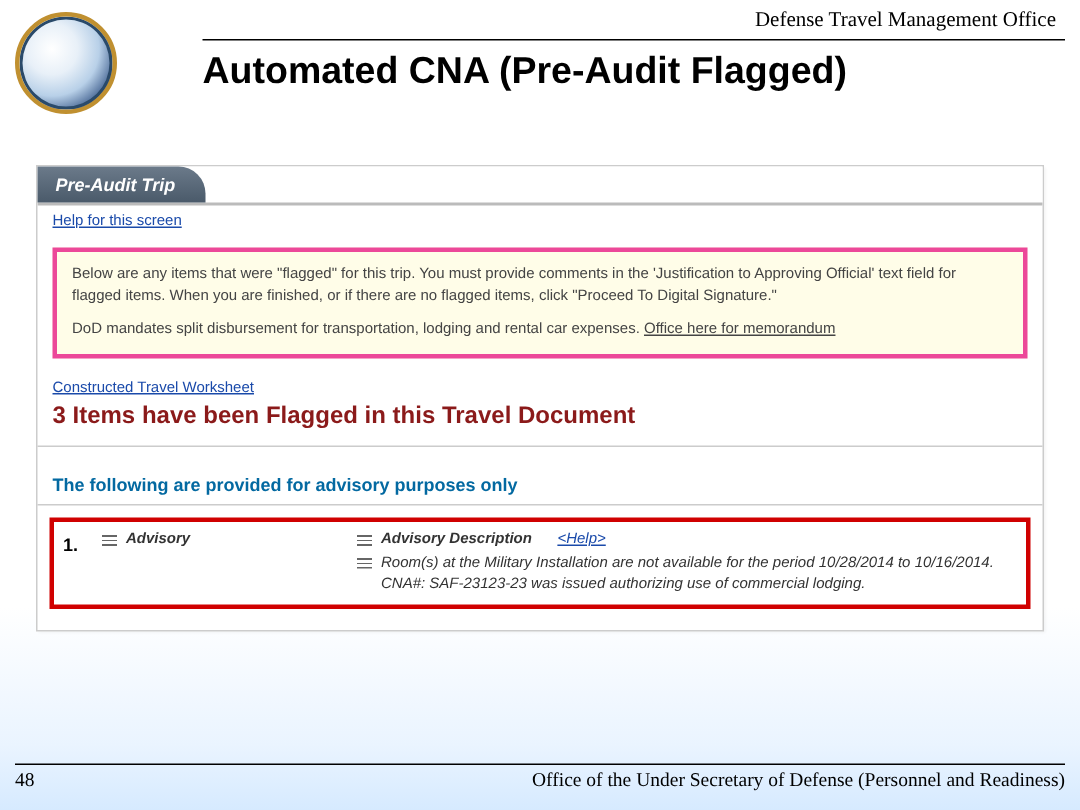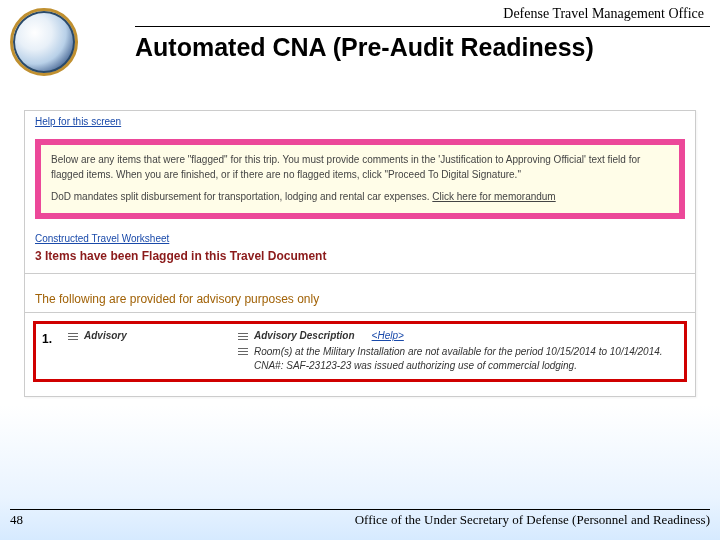--- a/index.html
+++ b/index.html
@@ -72,43 +72,43 @@
   .help-link {
     padding: 5px 10px 4px 10px;
     color: #1a4aaa;
     text-decoration: underline;
     font-size: 10px;
   }
   .notice {
     margin: 8px 10px;
     padding: 8px 10px;
     background: #fffde8;
-    border: 6px solid #ec4899;
+    border: 3px solid #ec4899;
     font-size: 10px;
     line-height: 1.45;
     color: #444;
   }
   .notice .mand-link { text-decoration: underline; cursor: pointer; }
   .ctw {
     padding: 6px 10px 2px 10px;
     color: #1a4aaa;
     text-decoration: underline;
     font-size: 10px;
   }
   .flag-count {
     padding: 3px 10px 10px 10px;
     color: #8b1a1a;
     font-weight: bold;
-    font-size: 12px;
+    font-size: 16px;
     border-bottom: 1px solid #ccc;
   }
   .advisory-heading {
     padding: 18px 10px 6px 10px;
-    color: #a16207;
-    font-weight: normal;
+    color: #0369a1;
+    font-weight: bold;
     font-size: 12px;
     border-top: 0;
   }
   .red-box {
     margin: 8px 8px 14px 8px;
     border: 3px solid #d00000;
     padding: 4px;
   }
   .adv-item { display: flex; }
   .adv-num {
@@ -156,33 +156,37 @@
   .footer-right { margin-left: auto; }
 </style>
 </head>
 <body>
 
 <div class="hdr">
   <div class="seal"></div>
   <div class="hdr-right">
     <div class="office-name">Defense Travel Management Office</div>
     <div class="rule"></div>
-    <div class="slide-title">Automated CNA (Pre-Audit Readiness)</div>
+    <div class="slide-title">Automated CNA (Pre-Audit Flagged)</div>
   </div>
 </div>
 
 <div class="content">
 
+  <div class="tab-bar">
+    <div class="tab">Pre-Audit Trip</div>
+    <div class="tab-slope"></div>
+  </div>
 
   <div class="help-link">Help for this screen</div>
 
   <div class="notice">
     <div style="margin-bottom:8px;">Below are any items that were "flagged" for this trip. You must provide comments in the 'Justification to Approving Official' text field for flagged items. When you are finished, or if there are no flagged items, click "Proceed To Digital Signature."</div>
     <div>
-      <span>DoD mandates split disbursement for transportation, lodging and rental car expenses. </span><span class="mand-link">Click here for memorandum</span>
+      <span>DoD mandates split disbursement for transportation, lodging and rental car expenses. </span><span class="mand-link">Office here for memorandum</span>
     </div>
   </div>
 
   <div class="ctw">Constructed Travel Worksheet</div>
 
   <div class="flag-count">3 Items have been Flagged in this Travel Document</div>
 
   <div class="advisory-heading">The following are provided for advisory purposes only</div>
 
   <div style="border-top:1px solid #ccc; margin:0 0 0 0;"></div>
@@ -198,21 +202,21 @@
           </div>
         </div>
         <div class="adv-col-r">
           <div class="col-head">
             <div class="bullet-img"></div>
             <span>Advisory Description</span>
             <span class="help">&lt;Help&gt;</span>
           </div>
           <div class="col-body">
             <div class="bullet-img"></div>
-            <div class="bullet-txt">Room(s) at the Military Installation are not available for the period 10/15/2014 to 10/14/2014. CNA#: SAF-23123-23 was issued authorizing use of commercial lodging.</div>
+            <div class="bullet-txt">Room(s) at the Military Installation are not available for the period 10/28/2014 to 10/16/2014. CNA#: SAF-23123-23 was issued authorizing use of commercial lodging.</div>
           </div>
         </div>
       </div>
     </div>
   </div>
 
 </div>
 
 <div class="footer-rule"></div>
 <div class="footer">

